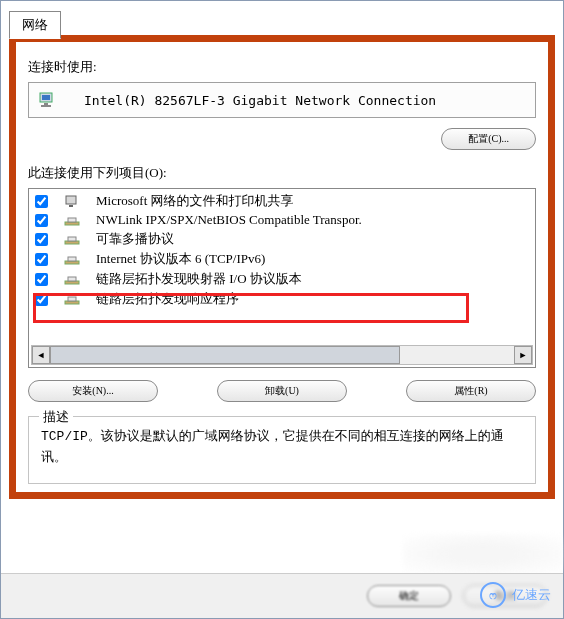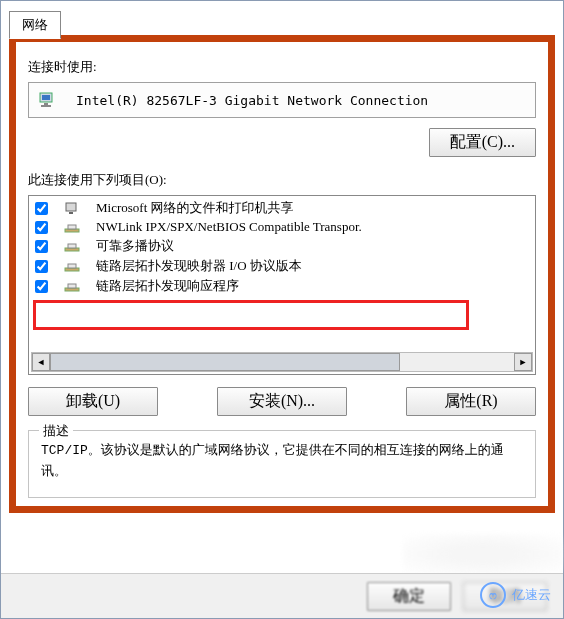--- a/index.html
+++ b/index.html
@@ -1,24 +1,24 @@
 <!DOCTYPE html>
 <html><head>
 <meta charset="utf-8">
 <style>
   html,body{margin:0;padding:0;font-family:"Microsoft YaHei","SimSun",sans-serif;font-size:13px;background:#d8dde4;}
   .window{width:564px;height:619px;background:#fff;border:1px solid #8a9bb3;box-sizing:border-box;position:relative;}
   .tab-area{position:relative;padding:6px 8px 0 8px;}
   .tab{display:inline-block;background:#fff;border:1px solid #888;border-bottom:1px solid #fff;padding:4px 12px;position:relative;top:4px;font-family:"SimSun";}
   .panel{border:7px solid #c2410c;margin:0 8px 8px 8px;padding:12px 12px 8px 12px;background:#fff;}
   .label{margin:4px 0 6px 0;font-family:"SimSun";}
-  .adapter-box{border:1px solid #a0a0a0;padding:6px 8px;display:flex;align-items:center;gap:17px;background:#fcfcfc;}
+  .adapter-box{border:1px solid #a0a0a0;padding:6px 8px;display:flex;align-items:center;gap:25px;background:#fcfcfc;}
   .adapter-box .icn{width:22px;height:22px;display:flex;align-items:center;justify-content:center;}
   .adapter-text{font-family:"Consolas","SimSun",monospace;letter-spacing:0;}
-  .btn{background:linear-gradient(#fdfdfd,#e6e6e6);border:1px solid #8a8a8a;border-radius:1px;padding:3px 20px;font-family:"SimSun";font-size:16px;cursor:pointer;}
+  .btn{background:linear-gradient(#fdfdfd,#e6e6e6);border:1px solid #8a8a8a;border-radius:13px;padding:3px 26px;font-family:"SimSun";font-size:10px;cursor:pointer;}
   .row-right{display:flex;justify-content:flex-end;margin:10px 0 14px 0;}
   .list-box{border:1px solid #888;height:178px;overflow:hidden;position:relative;background:#fff;}
   .list-inner{padding:2px 0;}
   .list-item{display:flex;align-items:center;gap:16px;padding:1px 6px;font-family:"SimSun";position:relative;}
   .list-item input[type=checkbox]{margin:0;}
   .list-item .mini-icn{width:16px;height:16px;display:inline-flex;align-items:center;justify-content:center;}
   .list-item .lbl{white-space:nowrap;}
   .selected{background:#2f6fd0;color:#fff;}
   .red-frame{position:absolute;border:3px solid #e22; pointer-events:none;}
   .hscroll{position:absolute;left:2px;right:2px;bottom:2px;height:18px;background:#efefef;border:1px solid #bbb;display:flex;align-items:center;justify-content:space-between;}
@@ -98,20 +98,30 @@
             <span class="lbl">可靠多播协议</span>
           </div>
           <div class="list-item">
             <input type="checkbox" checked="" style="">
             <span class="mini-icn">
               <svg width="16" height="16">
                 <rect x="1" y="10" width="14" height="3" fill="#c9a96a" stroke="#7a6"></rect>
                 <rect x="4" y="6" width="8" height="4" fill="#e8e8e8" stroke="#888"></rect>
               </svg>
             </span>
+            <span class="lbl">Internet 协议版本 6 (TCP/IPv6)</span>
+          </div>
+          <div class="list-item">
+            <input type="checkbox" checked="" style="">
+            <span class="mini-icn">
+              <svg width="16" height="16">
+                <rect x="1" y="10" width="14" height="3" fill="#c9a96a" stroke="#7a6"></rect>
+                <rect x="4" y="6" width="8" height="4" fill="#e8e8e8" stroke="#888"></rect>
+              </svg>
+            </span>
             <span class="lbl">链路层拓扑发现映射器 I/O 协议版本</span>
           </div>
           <div class="list-item">
             <input type="checkbox" checked="" style="">
             <span class="mini-icn">
               <svg width="16" height="16">
                 <rect x="1" y="10" width="14" height="3" fill="#c9a96a" stroke="#7a6"></rect>
                 <rect x="4" y="6" width="8" height="4" fill="#e8e8e8" stroke="#888"></rect>
               </svg>
             </span>
@@ -122,22 +132,22 @@
       <div class="hscroll">
         <div class="arrow">◄</div>
         <div class="track">
             <div class="thumb"></div>
           </div>
         <div class="arrow">►</div>
       </div>
     </div>
 
     <div class="btn-row">
+      <button class="btn">安装(N)...</button>
       <button class="btn">卸载(U)</button>
-      <button class="btn">安装(N)...</button>
       <button class="btn">属性(R)</button>
     </div>
 
     <div class="desc-group">
       <span class="legend">描述</span>
       <div class="desc-text">TCP/IP。该协议是默认的广域网络协议，它提供在不同的相互连接的网络上的通讯。</div>
     </div>
 
   </div>
 

